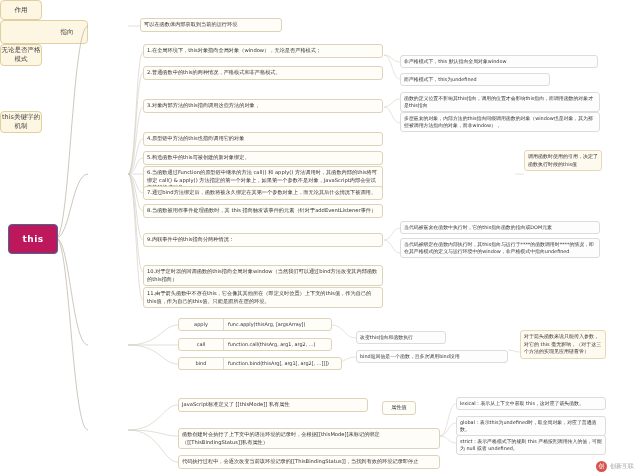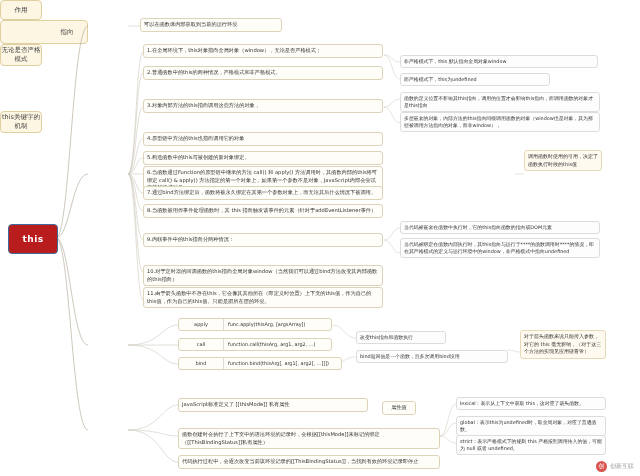--- a/index.html
+++ b/index.html
@@ -17,21 +17,21 @@
     box-sizing:border-box;
     border:1px solid #c9c9c9;
     border-radius:3px;
     background:#fff;
     padding:2px 3px;
     line-height:1.45;
     color:#333;
   }
   .root{
     position:absolute;
-    background:#b91c1c;
+    background:#be185d;
     color:#fff;
     border-radius:4px;
     display:flex;align-items:center;justify-content:center;
     font-size:9px;
     font-weight:bold;
     letter-spacing:.5px;
     border:1px solid #3f6b99;
   }
   .lv1{
     background:#fdf6e3;

